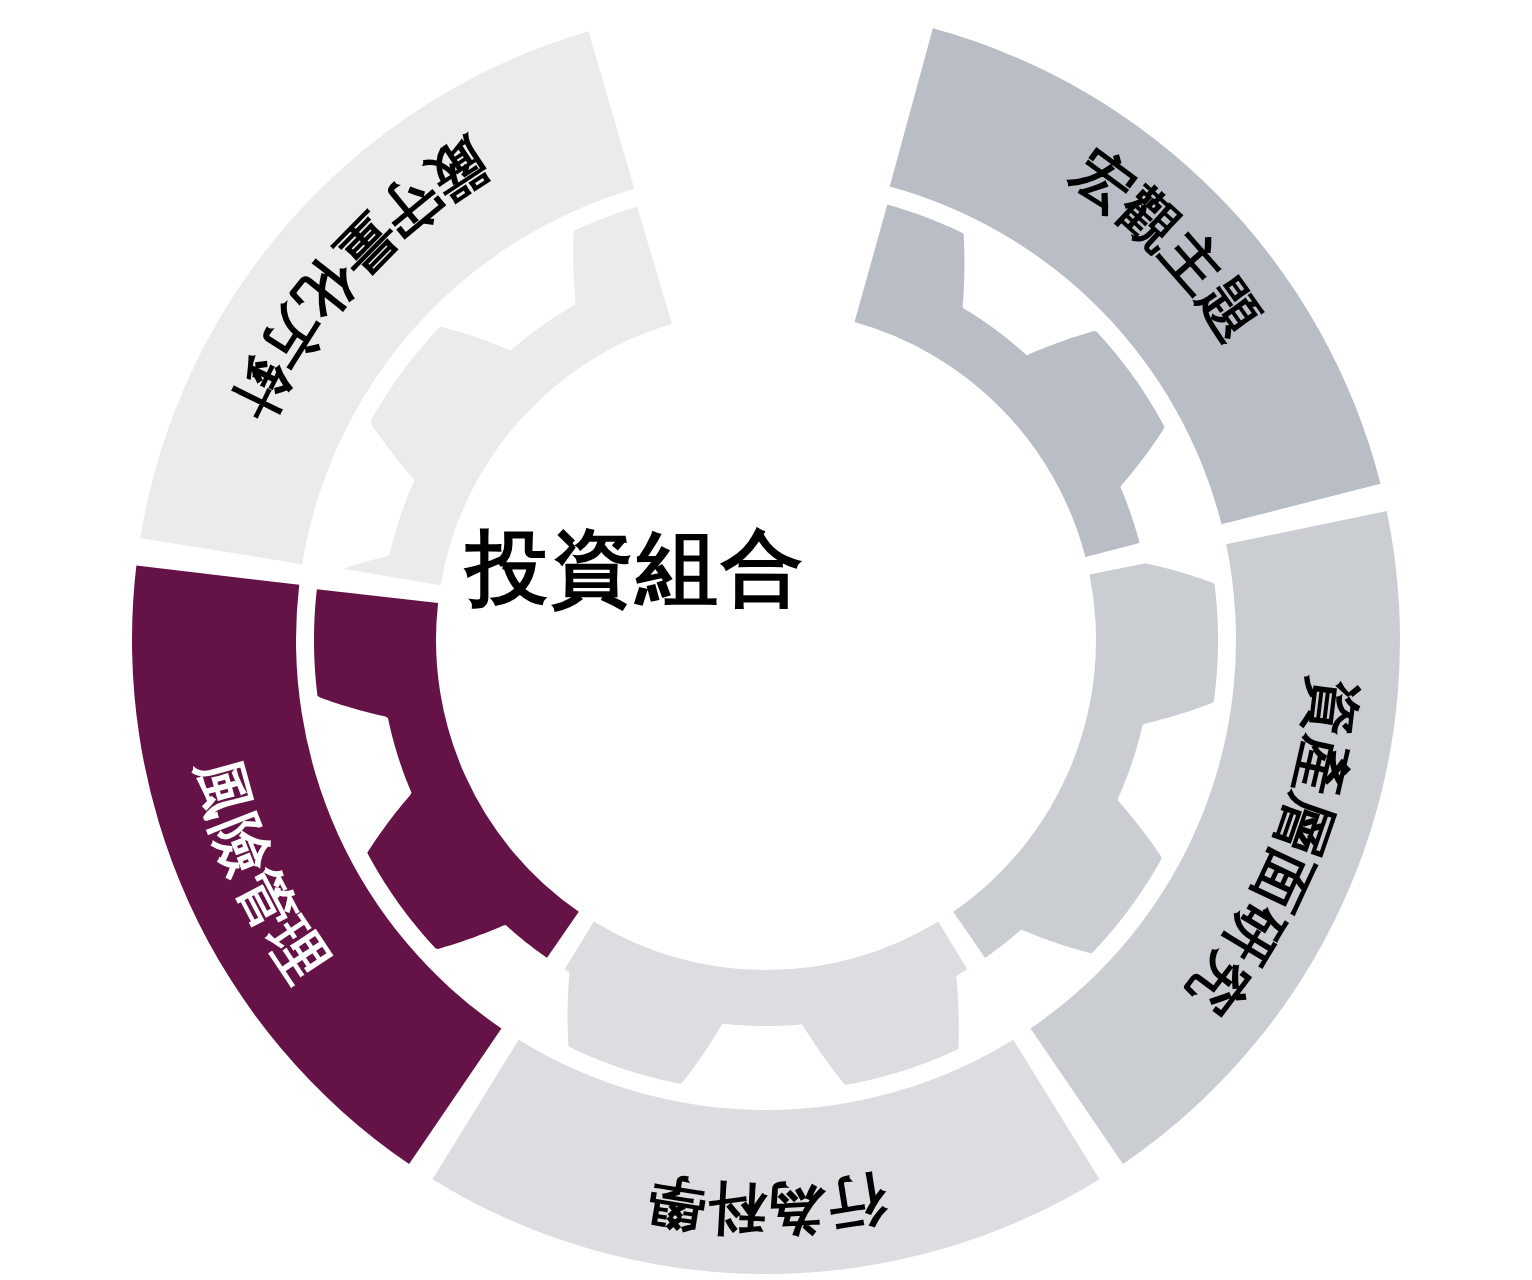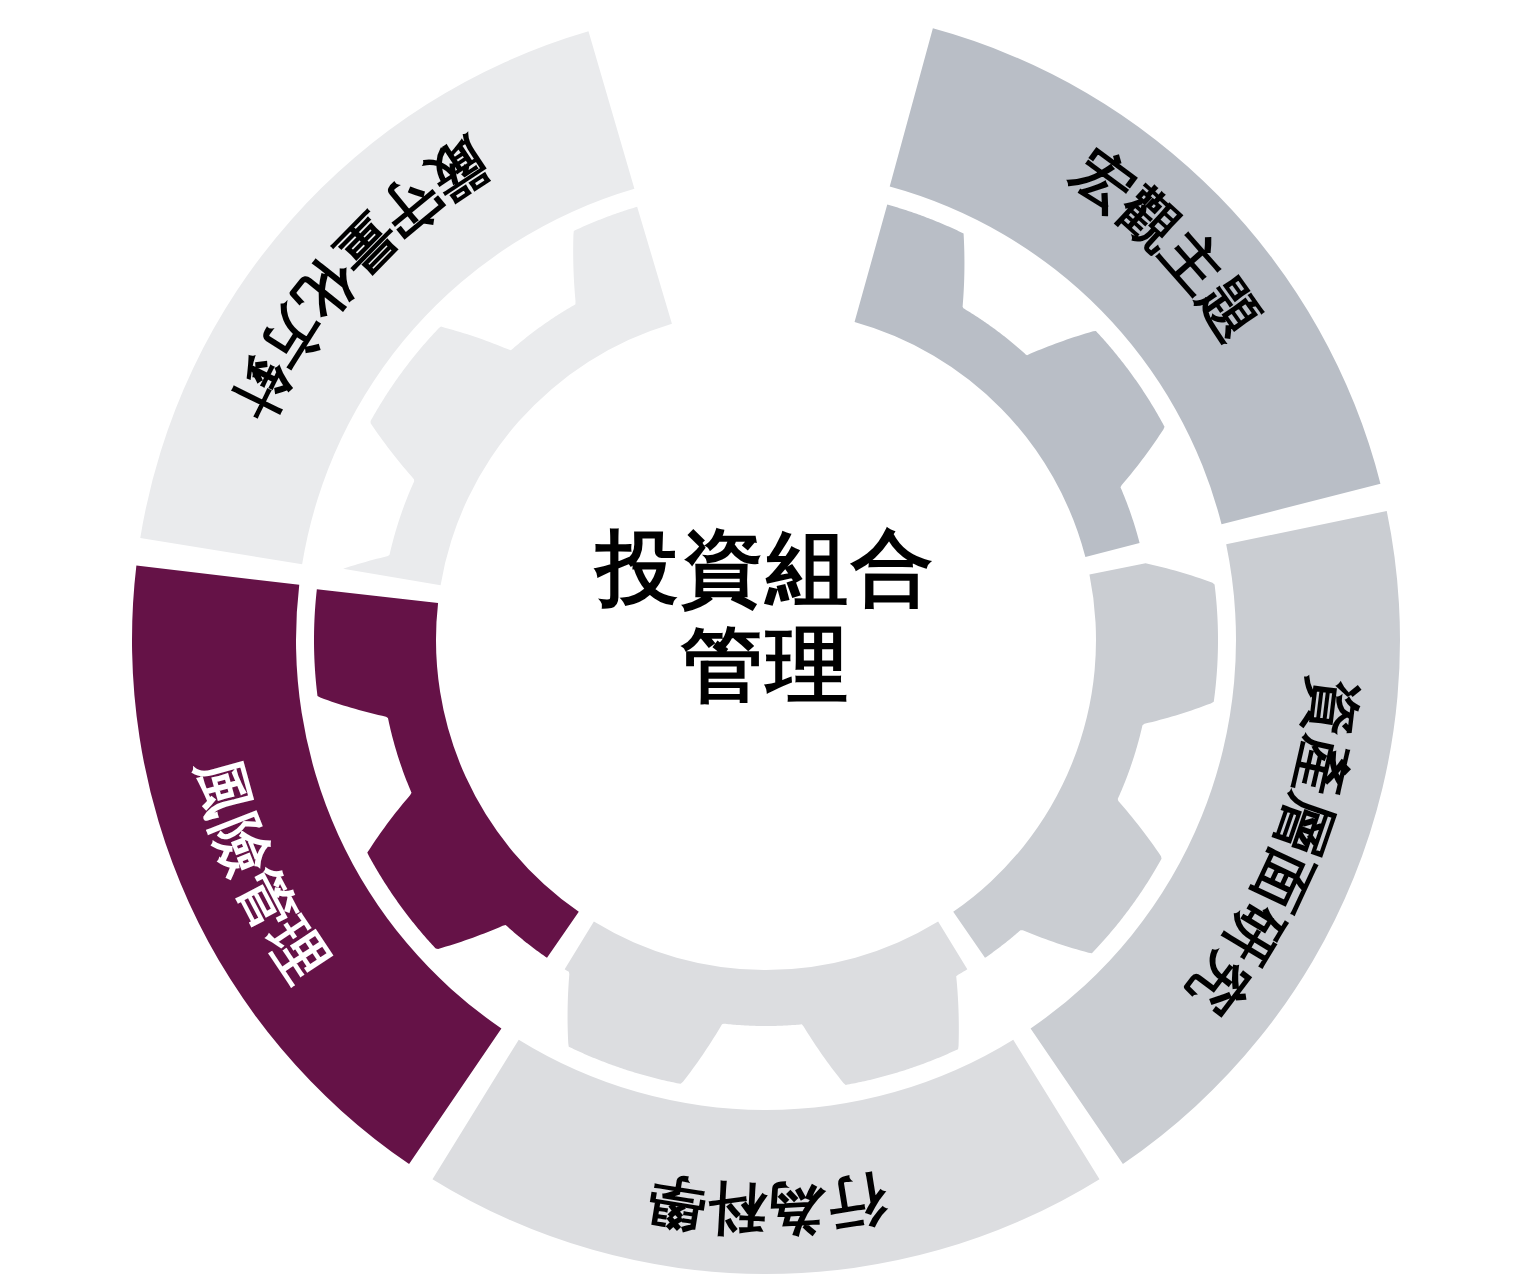--- a/index.html
+++ b/index.html
@@ -32,21 +32,20 @@
     font-weight: bold;
     font-size: 58px;
     letter-spacing: 2px;
     white-space: nowrap;
   }
   .center-title {
     position: absolute;
     left: 466px;
     top: 520px;
     width: 600px;
-    text-align: center;
     font-family: "DejaVu Sans", "Liberation Sans", sans-serif;
     font-weight: bold;
     font-size: 82px;
     line-height: 1.18;
     color: #000000;
     letter-spacing: 3px;
     pointer-events: none;
   }
 </style>
 </head>
@@ -88,16 +87,15 @@
         <text class="seg-label" fill="#000000"><textPath href="#lp-0" startOffset="50%" text-anchor="middle" dominant-baseline="middle">宏觀主題</textPath></text>
         <text class="seg-label" fill="#000000"><textPath href="#lp-1" startOffset="50%" text-anchor="middle" dominant-baseline="middle">資產層面研究</textPath></text>
         <text class="seg-label" fill="#000000"><textPath href="#lp-2" startOffset="50%" text-anchor="middle" dominant-baseline="middle">行為科學</textPath></text>
         <text class="seg-label" fill="#ffffff"><textPath href="#lp-3" startOffset="50%" text-anchor="middle" dominant-baseline="middle">風險管理</textPath></text>
         <text class="seg-label" fill="#000000"><textPath href="#lp-4" startOffset="50%" text-anchor="middle" dominant-baseline="middle">嚴守量化方針</textPath></text>
       </g>
   </svg>
 
   <div class="center-title">
     <div>投資組合</div>
-    <div>管理</div>
   </div>
 
 </div>
 
 </body></html>

